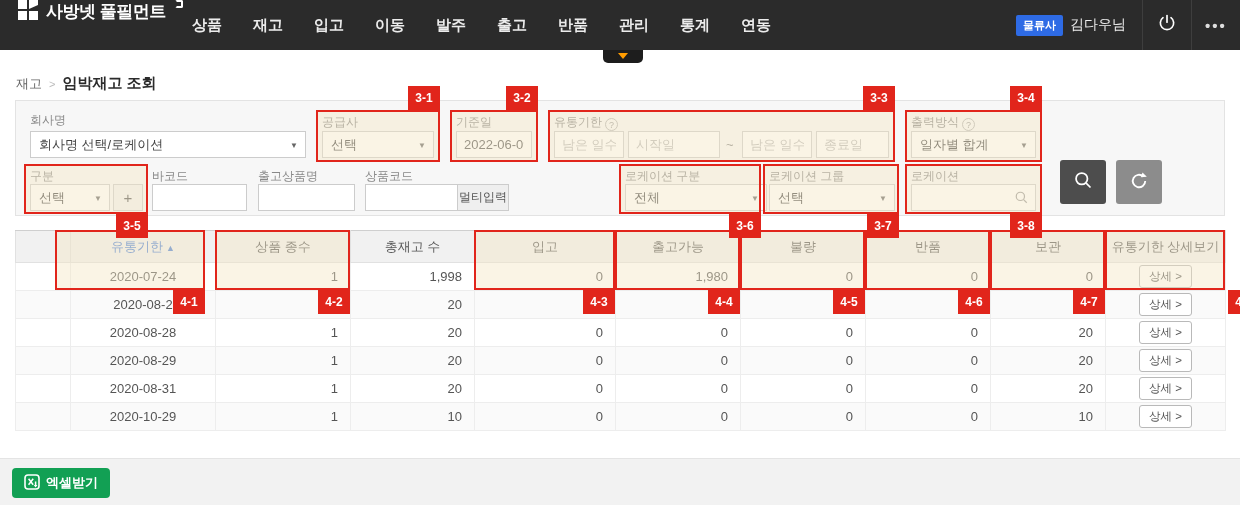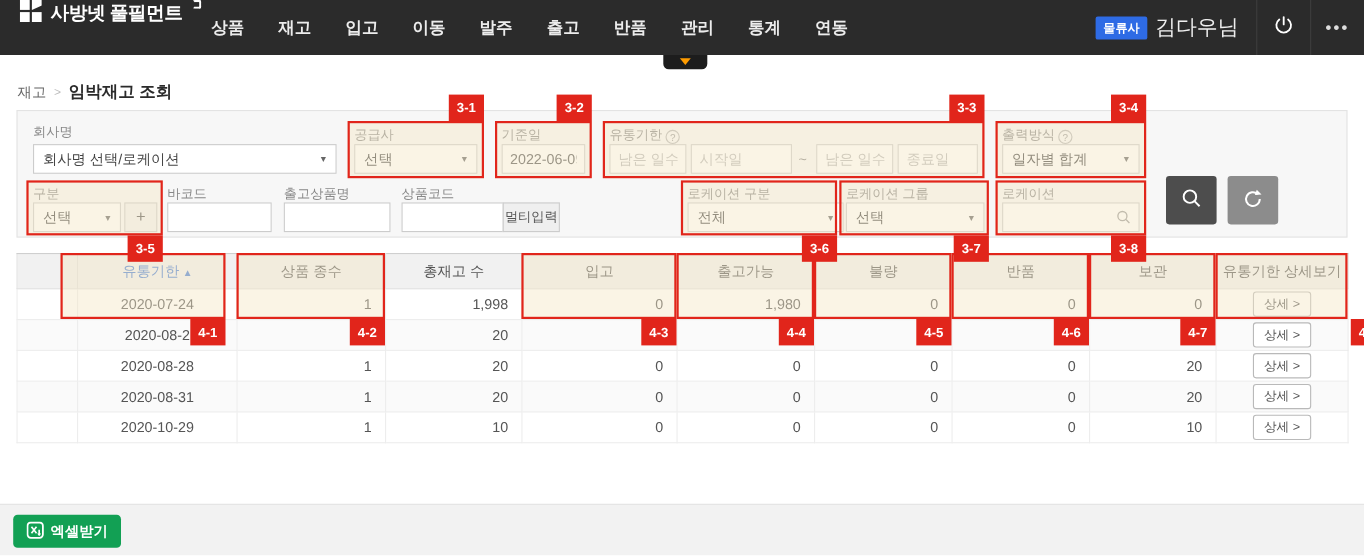--- a/index.html
+++ b/index.html
@@ -10,21 +10,21 @@
   
   .navbar{position:absolute;left:0;top:0;width:1240px;height:50px;background:#2b2b2b}
   .logo{position:absolute;left:18px;top:0;height:50px;display:flex;align-items:flex-start;gap:8px;cursor:pointer}
   .logo-text{color:#fff;font-size:17px;font-weight:700;letter-spacing:-0.5px}
   .logo-sup{display:inline-block;width:8px;height:8px;border:2px solid #fff;border-left-color:transparent;
             border-radius:2px;vertical-align:8px;margin-left:1px}
   .menu{position:absolute;left:192px;top:0;height:50px;display:flex;align-items:center;gap:31px}
   .menu-item{color:#ececec;font-size:15px;font-weight:600;cursor:pointer;white-space:nowrap}
   .nav-right{position:absolute;right:0;top:0;height:50px;display:flex;align-items:center}
   .role-badge{background:#2e6be5;color:#fff;font-size:11px;font-weight:700;padding:3px 7px;border-radius:2px}
-  .user-name{color:#eee;font-size:19px;margin-left:7px;margin-right:16px}
+  .user-name{color:#eee;font-size:14px;margin-left:7px;margin-right:16px}
   .nav-sep{width:1px;height:50px;background:#3e3e3e}
   .nav-iconbtn{width:48px;height:50px;display:flex;align-items:center;justify-content:center;cursor:pointer}
   .more-dots{color:#ddd;font-size:15px;font-weight:700;letter-spacing:2px}
 
   
   .nav-tab{position:absolute;left:603px;top:50px;width:40px;height:13px;background:#1d1d1d;
            border-radius:0 0 5px 5px;display:flex;align-items:flex-start;justify-content:center;cursor:pointer}
   .nav-tab .tri{width:0;height:0;border-left:5px solid transparent;border-right:5px solid transparent;
                 border-top:6px solid #ff9c00;margin-top:3px}
 
@@ -280,20 +280,32 @@
       <td class="num">20</td>
       <td class="num">0</td>
       <td class="num">0</td>
       <td class="num">0</td>
       <td class="num">0</td>
       <td class="num">20</td>
       <td class="detailc"><button class="detail-btn">상세 &gt;</button></td>
     </tr>
     <tr>
       <td></td>
+      <td class="datec">2020-08-29</td>
+      <td class="num">1</td>
+      <td class="num">20</td>
+      <td class="num">0</td>
+      <td class="num">0</td>
+      <td class="num">0</td>
+      <td class="num">0</td>
+      <td class="num">20</td>
+      <td class="detailc"><button class="detail-btn">상세 &gt;</button></td>
+    </tr>
+    <tr>
+      <td></td>
       <td class="datec">2020-08-31</td>
       <td class="num">1</td>
       <td class="num">20</td>
       <td class="num">0</td>
       <td class="num">0</td>
       <td class="num">0</td>
       <td class="num">0</td>
       <td class="num">20</td>
       <td class="detailc"><button class="detail-btn">상세 &gt;</button></td>
     </tr>

